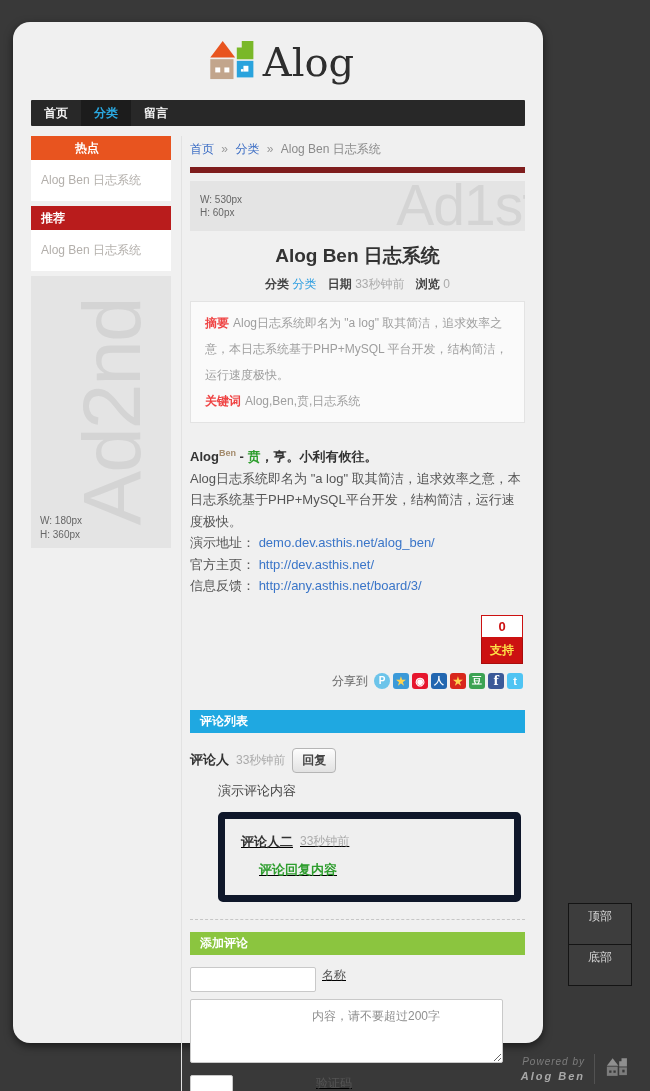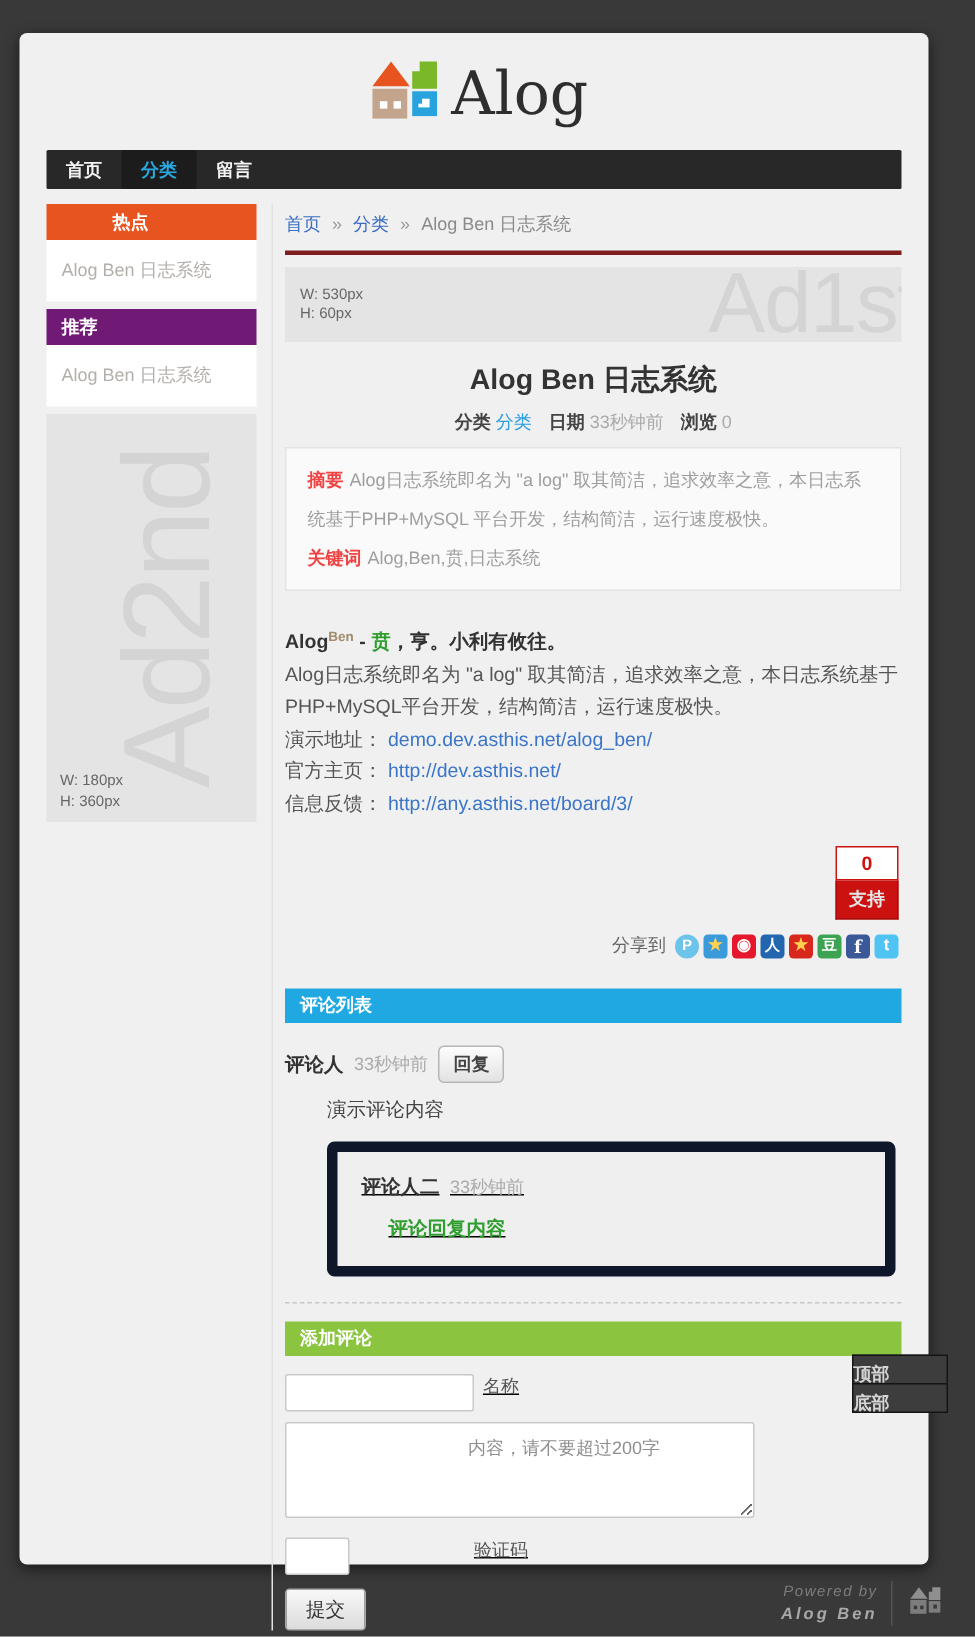--- a/index.html
+++ b/index.html
@@ -4,51 +4,51 @@
 <style>
   * { margin:0; padding:0; box-sizing:border-box; }
   html,body { width:650px; height:1091px; }
   body {
     font-family:"Liberation Sans", sans-serif;
     background:#393939;
     position:relative;
     overflow:hidden;
   }
   .page-card {
-    position:absolute; left:13px; top:22px; width:606px; height:1021px;
-    background:#f0f0f0; border-radius:5px;
+    position:absolute; left:13px; top:22px; width:530px; height:1021px;
+    background:#f0f0f0; border-radius:17px;
     box-shadow:0 3px 9px rgba(0,0,0,.55);
   }
   
   .logo-row { text-align:center; padding-top:15px; height:78px; }
   .logo-lockup { display:inline-flex; align-items:center; gap:3px; }
   .logo-text { font-family:"DejaVu Serif", serif; font-size:40px; color:#2e2e2e; line-height:1; }
   
   .nav { margin:0 18px; background:#282828; height:26px; display:flex; align-items:stretch; border-radius:1px; }
   .nav-item { color:#f2f2f2; font-size:12px; font-weight:bold; line-height:26px; padding:0 13px; cursor:pointer; }
   .nav-item.active { color:#2aa8e0; background:#1c1c1c; }
   
   .content { display:flex; padding:10px 18px 0; }
   .sidebar { width:140px; flex:none; }
   .main { flex:1; margin-left:10px; border-left:1px solid #e2e2e2; padding-left:8px; min-width:0; }
   
   .side-head { height:24px; line-height:24px; color:#fff; font-size:12px; font-weight:bold; padding:0 10px; }
   .side-head.hot { background:#e8541f;padding-left:44px; }
-  .side-head.rec { background:#701a75; }
+  .side-head.rec { background:#b91c1c; }
   .side-item { background:#fff; color:#b3afab; font-size:12px; padding:12px 10px; cursor:pointer; }
   .side-gap { height:5px; }
   .ad2 { margin-top:5px; height:272px; background:#e4e4e4; position:relative; overflow:hidden; }
   .ad2-big {
     position:absolute; left:58%; top:50%;
     transform:translate(-50%,-50%) rotate(-90deg);
     font-size:82px; color:#d4d4d4; white-space:nowrap; letter-spacing:-2px;
   }
   .ad-size { position:absolute; left:9px; bottom:6px; font-size:10px; color:#666; line-height:14px; }
   
-  .breadcrumb { font-size:12px; color:#8a8a8a; padding:5px 0 9px; border-bottom:3px solid #7f1d1d; }
+  .breadcrumb { font-size:12px; color:#8a8a8a; padding:5px 0 9px; border-bottom:6px solid #7f1d1d; }
   .breadcrumb a, .crumb-link { color:#3a6cc4; text-decoration:none; cursor:pointer; }
   .crumb-sep { color:#9a9a9a; margin:0 4px; }
   
   .ad1 { margin-top:8px; height:50px; background:#e4e4e4; position:relative; overflow:hidden; }
   .ad1-big { position:absolute; right:-12px; top:-9px; font-size:57px; color:#d4d4d4; white-space:nowrap; letter-spacing:-1px; }
   .ad1-size { position:absolute; left:10px; top:50%; transform:translateY(-50%); font-size:10px; color:#666; line-height:13px; }
   
   .art-title { text-align:center; font-size:19px; font-weight:bold; color:#333; margin-top:12px; }
   .art-meta { text-align:center; font-size:12px; color:#aaa; margin-top:7px; }
   .art-meta b { color:#444; margin-left:8px; }
@@ -60,21 +60,21 @@
   .summary-box b { color:#ef4444; margin-right:4px; }
   .art-body { margin-top:20px; font-size:13px; line-height:21.5px; color:#555; }
   .intro b { color:#333; }
   .intro sup { font-size:9px; color:#a38a6b; font-weight:bold; }
   .green-char { color:#2f9e2f; font-weight:bold; }
   .intro-rest { color:#333; font-weight:bold; }
   .body-link { color:#3a75c8; text-decoration:none; cursor:pointer; }
   
   .vote { width:42px; margin:18px 2px 0 auto; text-align:center; font-weight:bold; }
   .vote-count { background:#fff; border:1px solid #cc1111; color:#cc1111; font-size:13px; padding:3px 0; }
-  .vote-btn { background:#cc1111; border:1px solid #a80d0d; border-top:none; color:#e5e5e5; font-size:12px; padding:4px 0; cursor:pointer; }
+  .vote-btn { background:#cc1111; border:1px solid #a80d0d; border-top:none; color:#fde047; font-size:12px; padding:4px 0; cursor:pointer; }
   
   .share-row { display:flex; justify-content:flex-end; align-items:center; gap:3px; margin:9px 2px 0; }
   .share-label { font-size:12px; color:#666; margin-right:3px; }
   .sicon { width:16px; height:16px; border-radius:3px; color:#fff; font-size:10px; font-weight:bold;
            display:flex; align-items:center; justify-content:center; cursor:pointer; line-height:1; }
   .sicon.friends { background:#6cc4ea; border-radius:50%; }
   .sicon.qzone { background:#3b9ad9; color:#ffd34f; font-size:11px; }
   .sicon.sina { background:#e6162d; font-size:11px; }
   .sicon.renren { background:#2266b0; }
   .sicon.baidu { background:#d8271c; color:#ffd34f; font-size:11px; }
@@ -102,22 +102,22 @@
   .name-input { width:126px; }
   .captcha-input { width:43px; }
   .form-label { font-size:12px; color:#555; margin-left:6px; }
   .cmt-textarea { margin-top:7px; width:313px; height:64px; border:1px solid #c9c9c9; border-radius:2px; background:#fff;
                   font-size:12px; color:#444; font-family:"Liberation Sans",sans-serif; padding:8px 6px; text-indent:115px; outline:none; }
   .cmt-textarea::placeholder { color:#8f8f8f; }
   .submit-btn { margin-top:9px; font-size:13px; color:#333; padding:4px 13px; border:1px solid #a8a8a8; border-radius:3px;
                 background:linear-gradient(#f8f8f8,#dcdcdc); cursor:pointer; font-family:"Liberation Sans",sans-serif; }
   
   .page-nav { position:absolute; right:18px; top:904px; }
-  .pn-btn { width:64px; height:20px; line-height:25px; background:#3d3d3d; border:1px solid #141414;
-            color:#d5d5d5; font-size:12px; font-weight:bold; cursor:pointer; margin-top:-1px; }
+  .pn-btn { width:64px; height:42px; line-height:25px; text-align:center; background:#3d3d3d; border:1px solid #141414;
+            color:#d5d5d5; font-size:12px; font-weight:normal; cursor:pointer; margin-top:-1px; }
   
   .powered { position:absolute; right:20px; bottom:7px; display:flex; align-items:center;font-style:italic; }
   .powered-text { text-align:right; line-height:15px; padding-right:9px; border-right:1px solid #525252; }
   .powered-l1 { font-size:10px; color:#7d7d7d; letter-spacing:1px; }
   .powered-l2 { font-size:11px; color:#a8a8a8; font-weight:bold; letter-spacing:2px; }
   .powered-logo { margin-left:8px; }
 </style>
 </head>
 <body>
 

